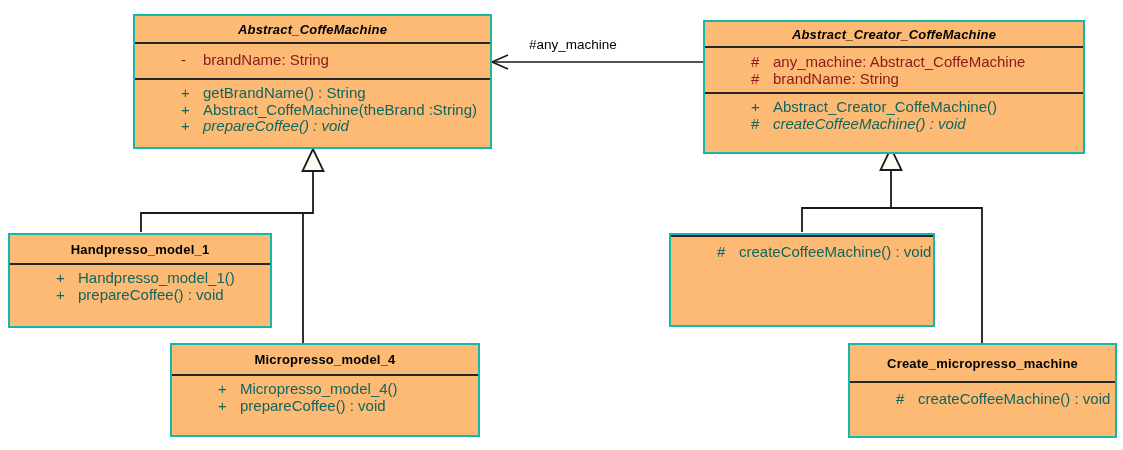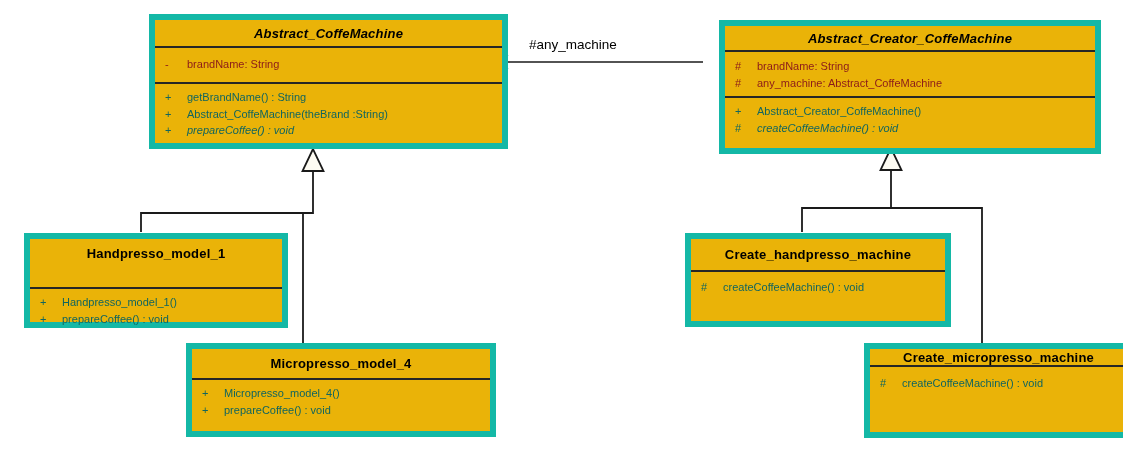--- a/index.html
+++ b/index.html
@@ -2,45 +2,45 @@
 <html><head>
 <meta charset="utf-8">
 <style>
   html,body{margin:0;padding:0;background:#ffffff;}
   body{font-family:"Liberation Sans", sans-serif;}
   #canvas{position:relative;width:1123px;height:450px;background:#ffffff;overflow:hidden;}
   svg.connectors{position:absolute;left:0;top:0;width:1123px;height:450px;}
 
   .uml-class{
     position:absolute;
-    background:#eab308;
-    border:6px solid #14b8a6;
+    background:#fdba74;
+    border:2px solid #14b8a6;
     box-sizing:border-box;
     display:flex;
     flex-direction:column;
     color:#000;
-    margin-left:16px;
   }
   .uml-title{
     flex:0 0 auto;
     display:flex;align-items:center;justify-content:center;
     font-weight:bold;font-size:13px;letter-spacing:.2px;
     color:#000000;
   }
   .uml-class.abstract .uml-title{font-style:italic;}
   .uml-compartment{
     border-top:2px solid #262626;
     box-sizing:border-box;
     padding:5px 4px 2px 0;
   }
   .uml-compartment.grow{flex:1 1 auto;}
   .member-row{
     white-space:nowrap;
-    font-size:11px;
+    font-size:15px;
     line-height:16.5px;
+    padding-left:36px;
   }
   .member-row .vis{
     display:inline-block;width:22px;padding-left:10px;text-align:left;
   }
   .member-row.attr{color:#8B1A1A;}
   .member-row.meth{color:#11655F;}
   .member-row.italic .mtext{font-style:italic;}
   .assoc-label{
     position:absolute;
     font-size:13.5px;color:#000000;
@@ -91,37 +91,37 @@
       <div class="member-row meth italic">
         <span class="vis">+</span><span class="mtext">prepareCoffee() : void</span>
       </div>
     </div>
   </div>
 
   <div class="uml-class abstract" style="left:703px;top:20px;width:382px;height:134px;">
     <div class="uml-title" style="height:24px;">Abstract_Creator_CoffeMachine</div>
     <div class="uml-compartment" style="height:46px;padding-top:6px;">
       <div class="member-row attr">
-        <span class="vis">#</span><span class="mtext">brandName: String</span>
+        <span class="vis">#</span><span class="mtext">any_machine: Abstract_CoffeMachine</span>
       </div>
       <div class="member-row attr">
-        <span class="vis">#</span><span class="mtext">any_machine: Abstract_CoffeMachine</span>
+        <span class="vis">#</span><span class="mtext">brandName: String</span>
       </div>
     </div>
     <div class="uml-compartment grow">
       <div class="member-row meth">
         <span class="vis">+</span><span class="mtext">Abstract_Creator_CoffeMachine()</span>
       </div>
       <div class="member-row meth italic">
         <span class="vis">#</span><span class="mtext">createCoffeeMachine() : void</span>
       </div>
     </div>
   </div>
 
-  <div class="uml-class" style="left:8px;top:233px;width:264px;height:95px;gap:20px;">
+  <div class="uml-class" style="left:8px;top:233px;width:264px;height:95px;">
     <div class="uml-title" style="height:28px;">Handpresso_model_1</div>
     <div class="uml-compartment grow">
       <div class="member-row meth">
         <span class="vis">+</span><span class="mtext">Handpresso_model_1()</span>
       </div>
       <div class="member-row meth">
         <span class="vis">+</span><span class="mtext">prepareCoffee() : void</span>
       </div>
     </div>
   </div>
@@ -132,30 +132,29 @@
       <div class="member-row meth">
         <span class="vis">+</span><span class="mtext">Micropresso_model_4()</span>
       </div>
       <div class="member-row meth">
         <span class="vis">+</span><span class="mtext">prepareCoffee() : void</span>
       </div>
     </div>
   </div>
 
   <div class="uml-class" style="left:669px;top:233px;width:266px;height:94px;">
-    <div class="uml-title" style="height:31px;">Create_handpresso_machine</div>
     <div class="uml-compartment grow" style="padding-top:7px;">
       <div class="member-row meth">
         <span class="vis">#</span><span class="mtext">createCoffeeMachine() : void</span>
       </div>
     </div>
   </div>
 
   <div class="uml-class" style="left:848px;top:343px;width:269px;height:95px;">
-    <div class="uml-title" style="height:16px;">Create_micropresso_machine</div>
+    <div class="uml-title" style="height:36px;">Create_micropresso_machine</div>
     <div class="uml-compartment grow" style="padding-top:8px;">
       <div class="member-row meth">
         <span class="vis">#</span><span class="mtext">createCoffeeMachine() : void</span>
       </div>
     </div>
   </div>
 
 </div>
 
 </body></html>

